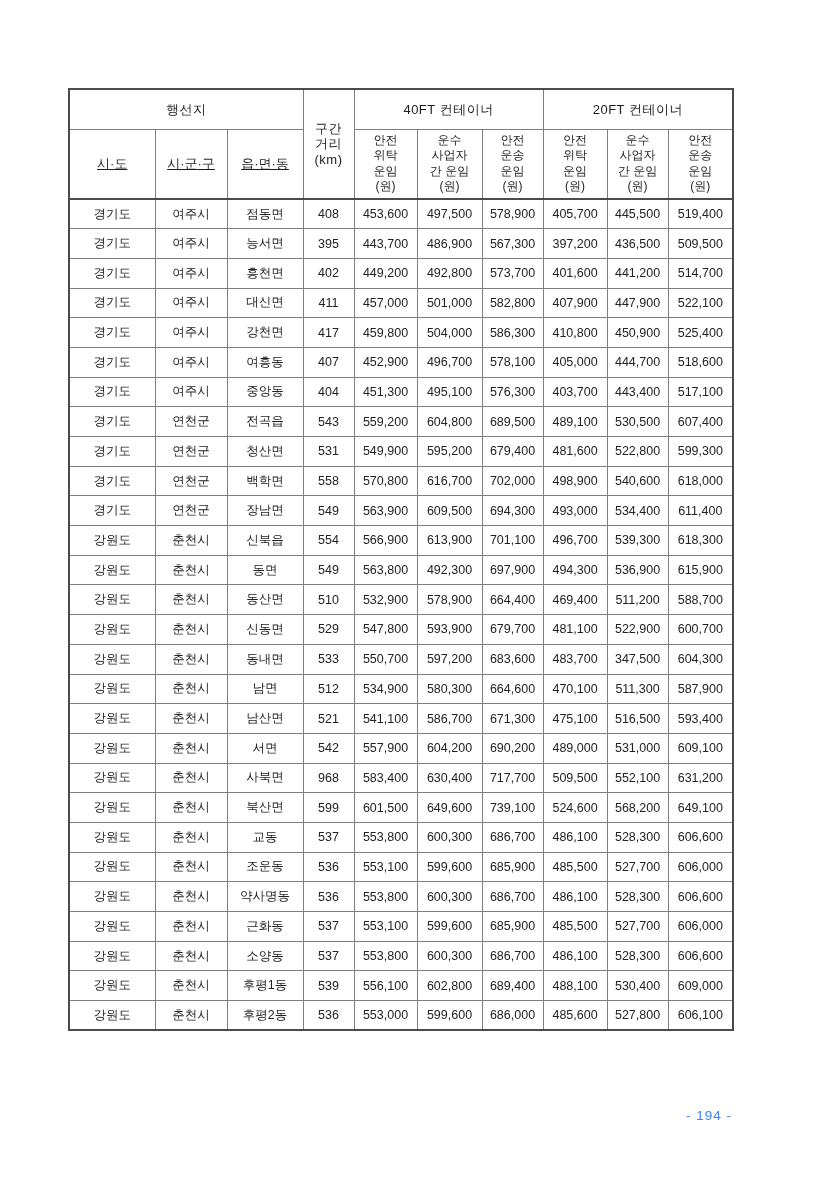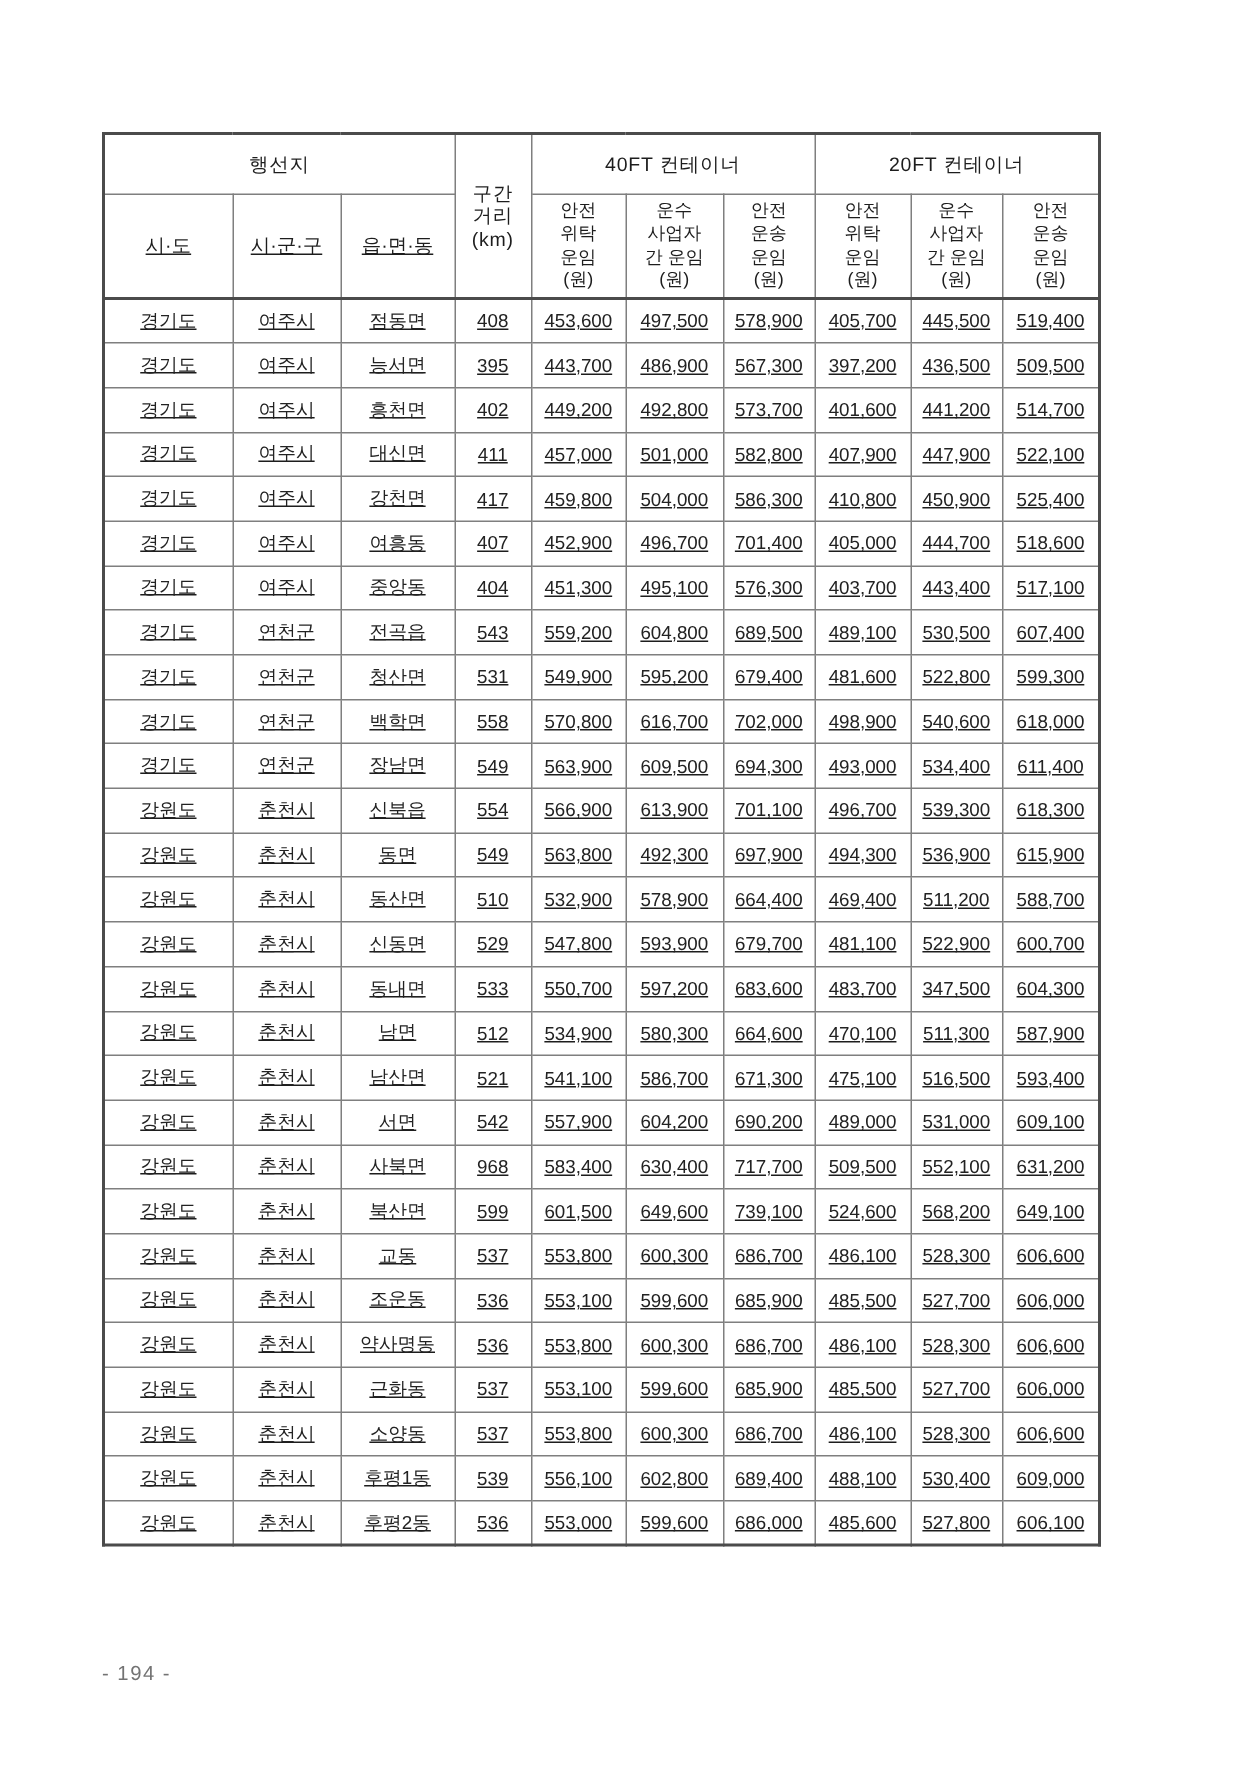--- a/index.html
+++ b/index.html
@@ -37,29 +37,29 @@
   thead th {
     font-size: 12px;
     line-height: 15.5px;
     white-space: pre-line;
   }
   thead tr.group-row { height: 40px; }
   thead tr.group-row th { font-size: 13px; letter-spacing: 0.5px; }
   thead tr.sub-row { height: 70px; }
   thead tr.sub-row th.dest-col { font-size: 13px; text-decoration: underline; }
   table.freight thead { border-bottom: 2px solid #4b4b4b; }
-  tbody tr { height: 29.7px; text-decoration: underline; }
+  tbody tr { height: 29.7px; }
   tbody td { font-size: 12.5px; color: #222222; }
   .footer {
     position: absolute;
     left: 68px; top: 1108px;
     width: 664px;
-    text-align: left;
+    text-align: right;
     font-size: 13.5px;
-    color: #737373;
+    color: #3b82f6;
     letter-spacing: 1px;
   }
 </style>
 </head>
 <body>
 
 <div class="page">
 
   <table class="freight">
     <colgroup>
@@ -174,21 +174,21 @@
           <td>450,900</td>
           <td>525,400</td>
         </tr>
         <tr>
           <td>경기도</td>
           <td>여주시</td>
           <td>여흥동</td>
           <td>407</td>
           <td>452,900</td>
           <td>496,700</td>
-          <td>701,400</td>
+          <td>578,100</td>
           <td>405,000</td>
           <td>444,700</td>
           <td>518,600</td>
         </tr>
         <tr>
           <td>경기도</td>
           <td>여주시</td>
           <td>중앙동</td>
           <td>404</td>
           <td>451,300</td>

